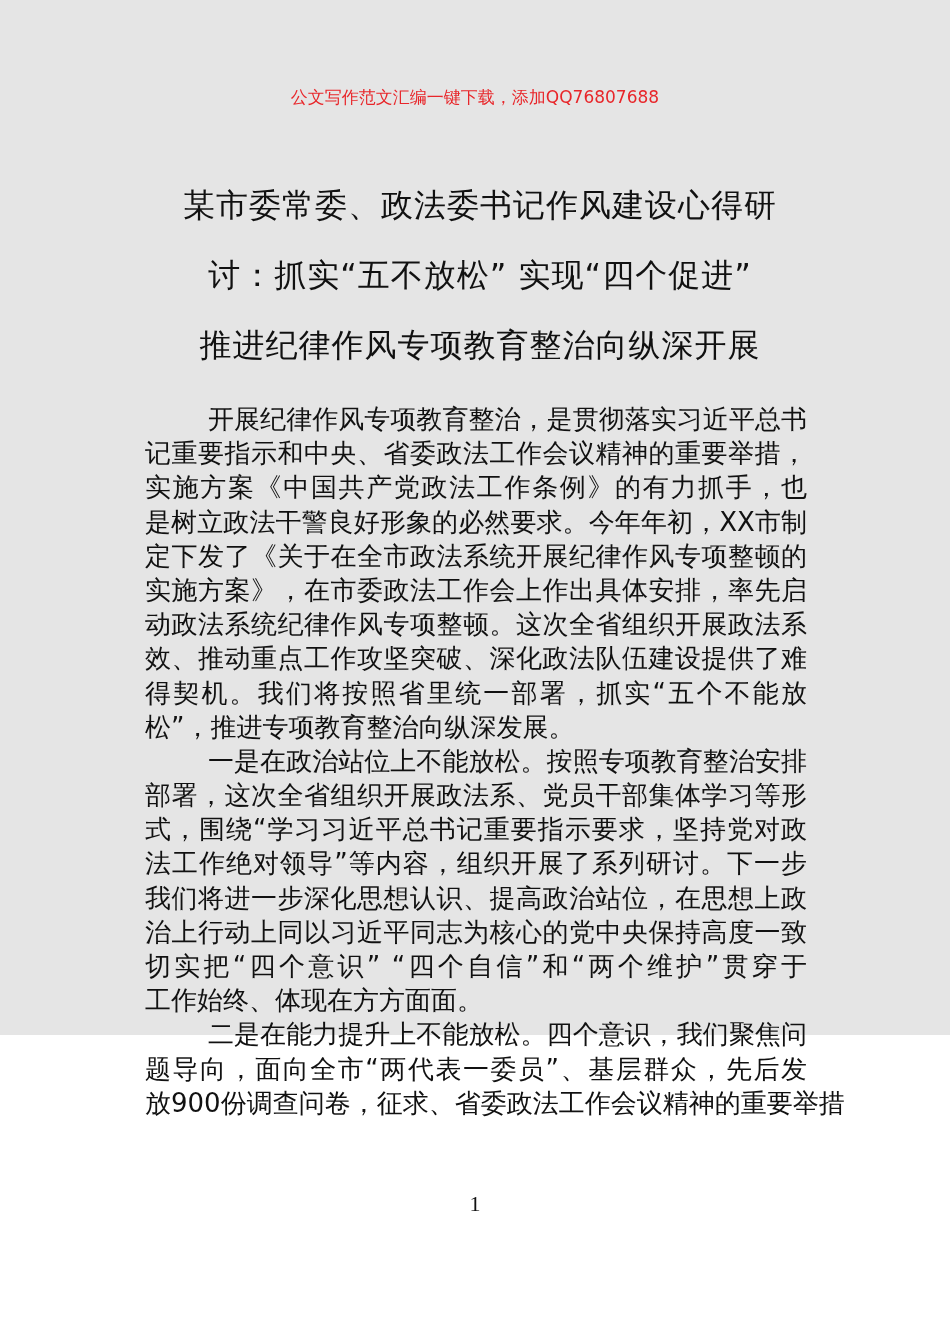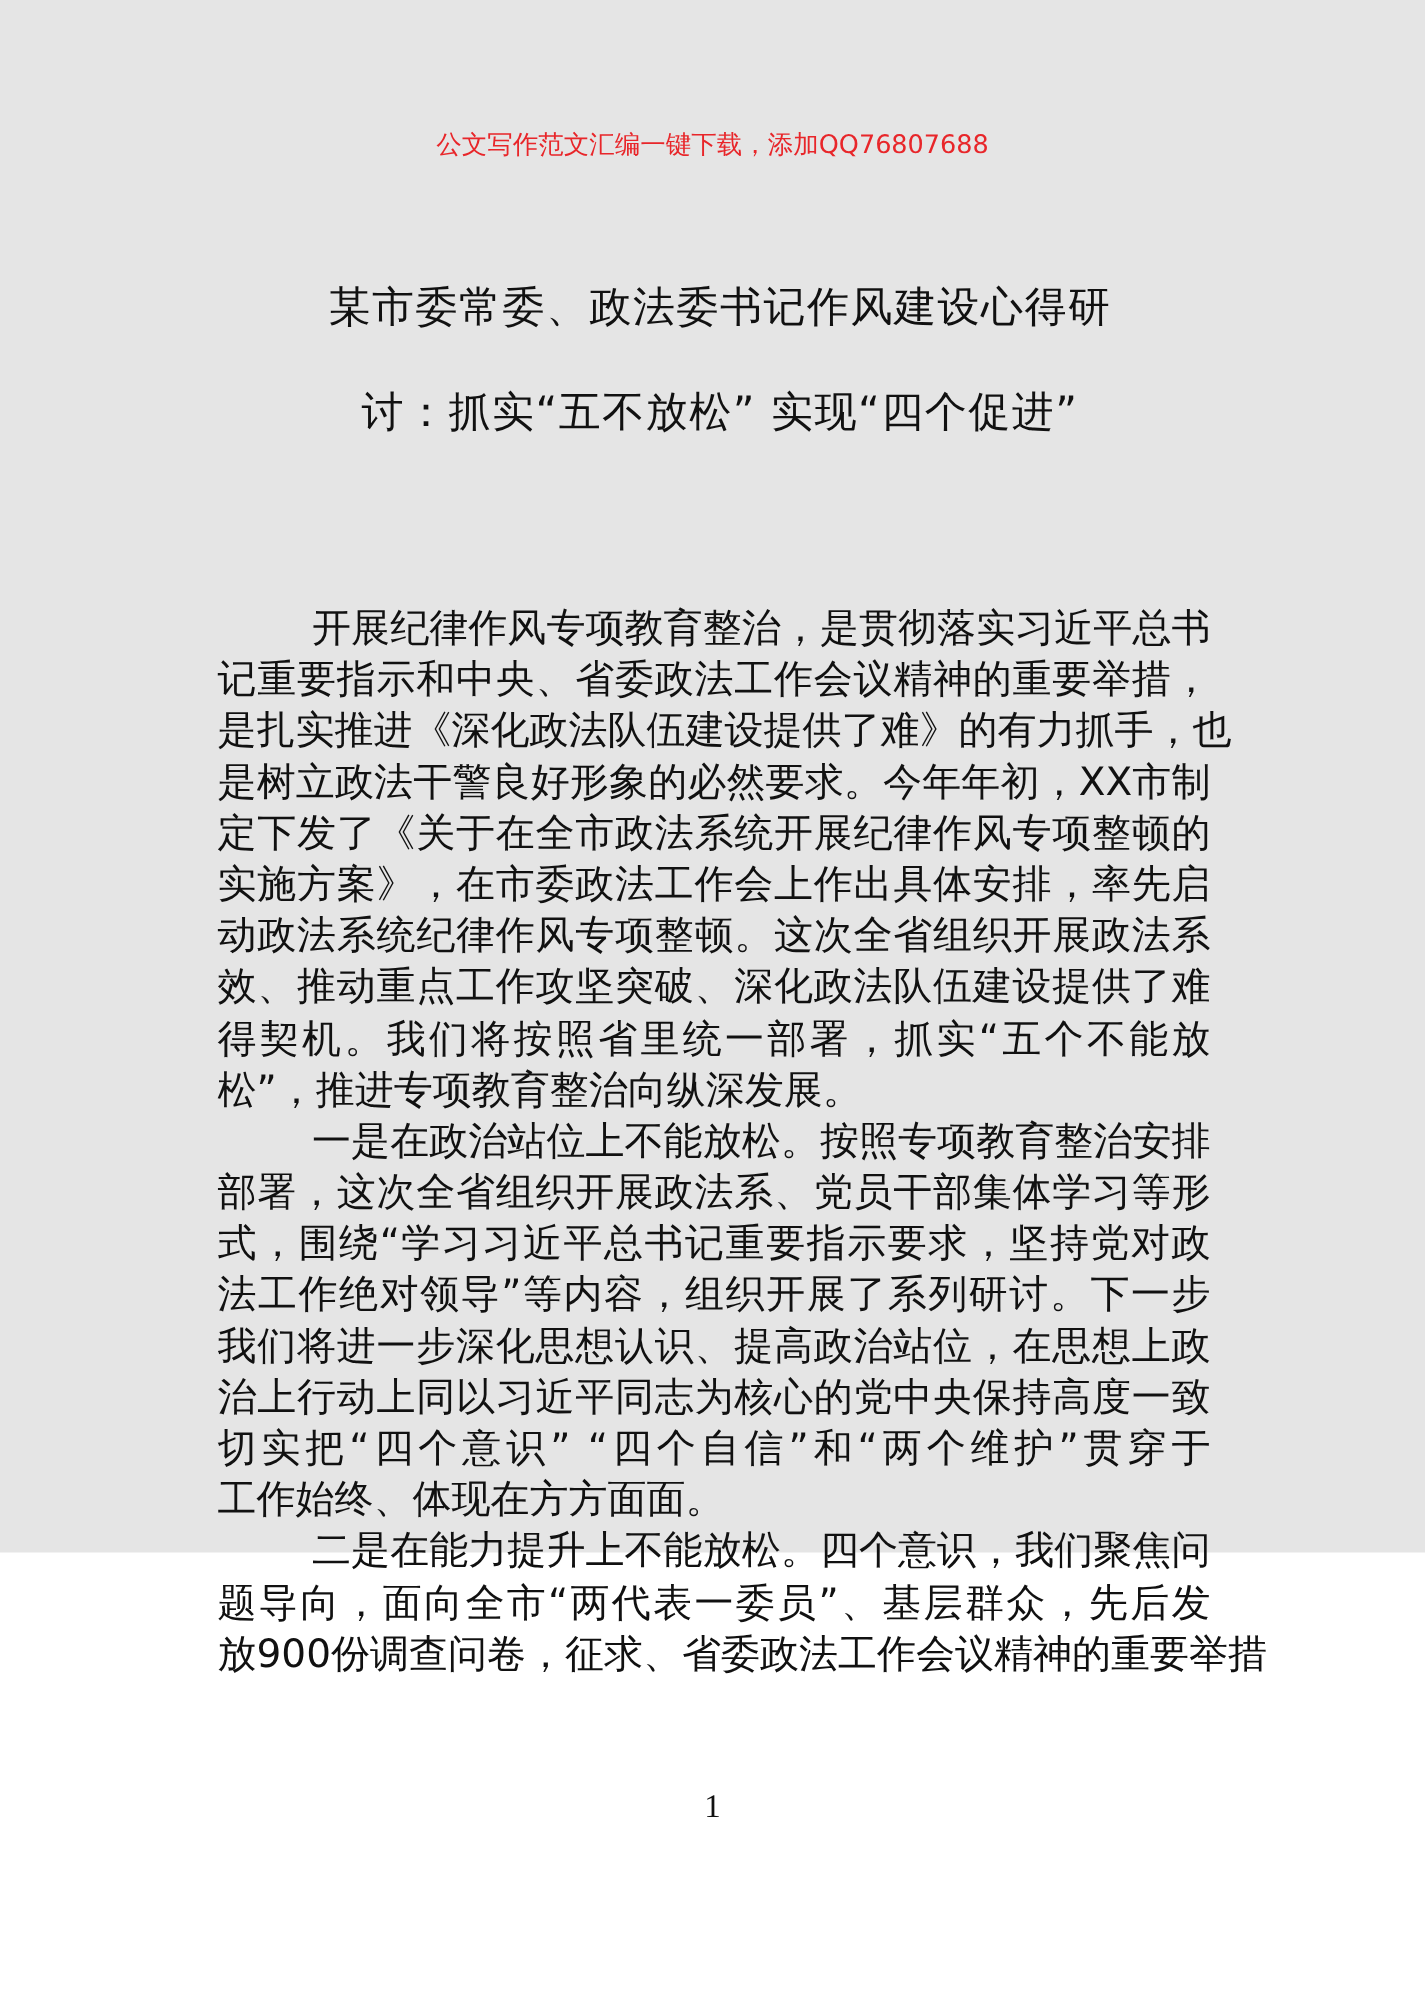--- a/index.html
+++ b/index.html
@@ -35,21 +35,21 @@
     }
     .title {
       position: absolute;
       top: 170px;
       left: 140px;
       width: 680px;
       text-align: center;
     }
     .title-line {
       display: block;
-      font-size: 28px;
+      font-size: 32px;
       line-height: 70px;
       height: 70px;
       white-space: nowrap;
       color: #111111;
       letter-spacing: 1px;
     }
     .body-text {
       position: absolute;
       top: 402px;
       left: 145px;
@@ -89,28 +89,29 @@
 </head>
 <body>
 
 <div class="page">
 
   <div class="header-banner">公文写作范文汇编一键下载，添加QQ76807688</div>
 
   <div class="title">
     <span class="title-line">某市委常委、政法委书记作风建设心得研</span>
     <span class="title-line">讨：抓实“五不放松” 实现“四个促进”</span>
+    <span class="title-line">推进纪律作风专项教育整治向纵深开展</span>
   </div>
 
   <div class="body-text">
 
     <div>
       <span class="line indent">开展纪律作风专项教育整治，是贯彻落实习近平总书</span>
       <span class="line">记重要指示和中央、省委政法工作会议精神的重要举措，</span>
-      <span class="line">是扎实推进《深化政法队伍建设提供了难》的有力抓手，也</span>
+      <span class="line">实施方案《中国共产党政法工作条例》的有力抓手，也</span>
       <span class="line">是树立政法干警良好形象的必然要求。今年年初，XX市制</span>
       <span class="line">定下发了《关于在全市政法系统开展纪律作风专项整顿的</span>
       <span class="line">实施方案》，在市委政法工作会上作出具体安排，率先启</span>
       <span class="line">动政法系统纪律作风专项整顿。这次全省组织开展政法系</span>
       <span class="line">效、推动重点工作攻坚突破、深化政法队伍建设提供了难</span>
       <span class="line">得契机。我们将按照省里统一部署，抓实“五个不能放</span>
       <span class="line last">松”，推进专项教育整治向纵深发展。</span>
     </div>
 
     <div>

